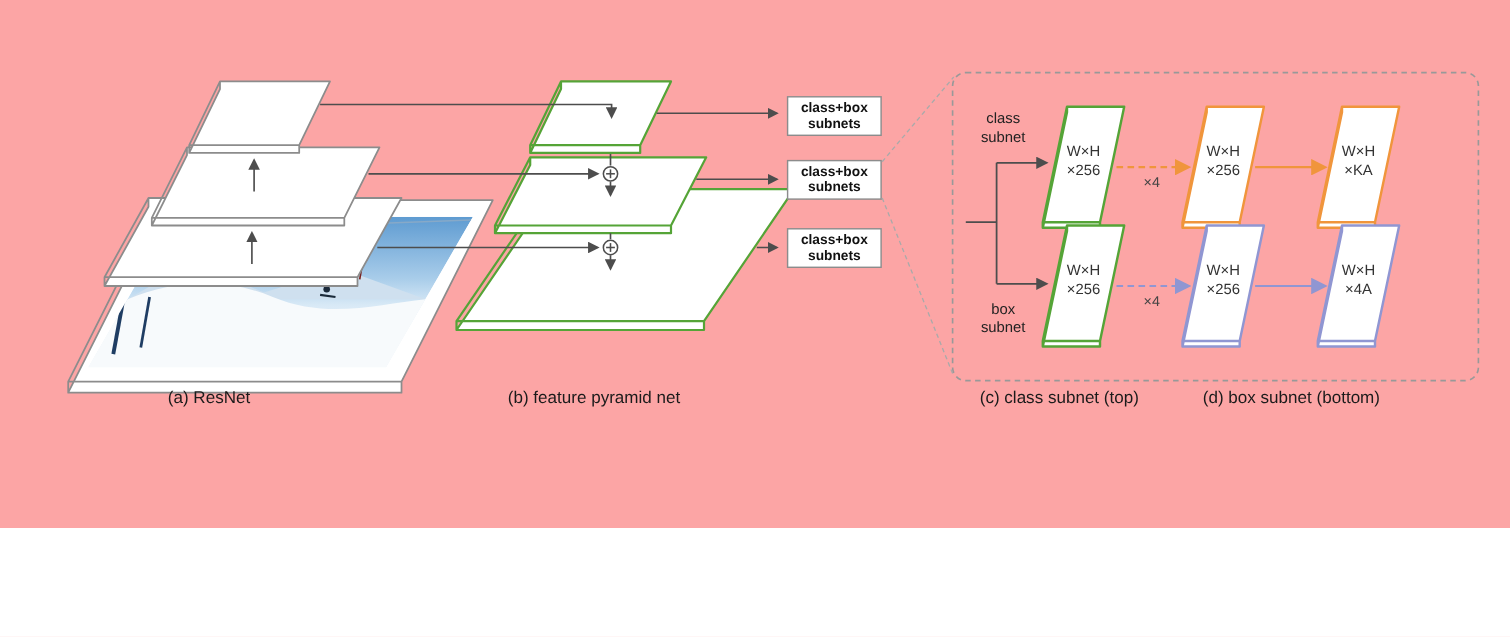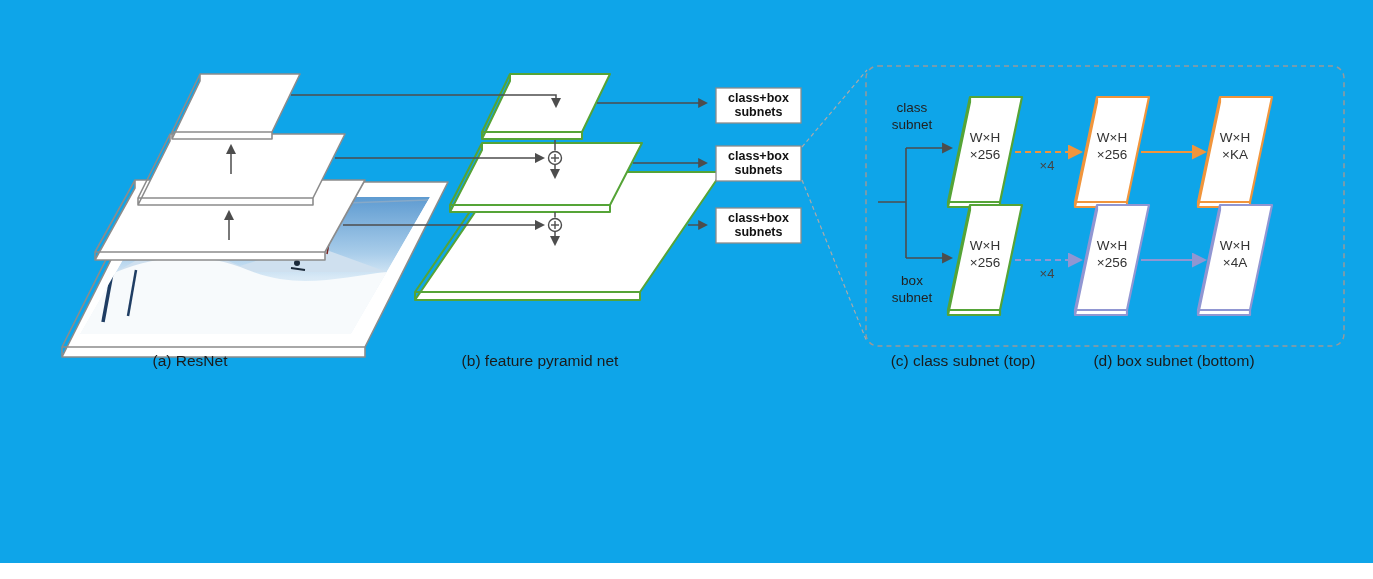--- a/index.html
+++ b/index.html
@@ -1,16 +1,16 @@
 <!DOCTYPE html>
 <html><head>
 <meta charset="utf-8">
 <style>
   html,body{margin:0;padding:0;background:#ffffff;}
-  .stage{position:relative;width:1373px;height:563px;background:#0ea5e9;overflow:hidden;
+  .stage{position:relative;width:1373px;height:480px;background:#fca5a5;overflow:hidden;
          font-family:"Liberation Sans","DejaVu Sans",sans-serif;}
   .figure-svg{position:absolute;left:0;top:0;}
   .panel-caption{font-size:15.5px;fill:#1b1b1b;}
   .box-label{font-size:12.5px;font-weight:bold;fill:#111;}
   .plane-label{font-size:13.5px;fill:#333;}
   .side-label{font-size:13.5px;fill:#222;}
   .mult-label{font-size:13px;fill:#444;}
   .caption{position:absolute;left:0;top:546px;width:100%;text-align:center;
            font-size:22.5px;color:#111;letter-spacing:0.2px;}
   .caption a{color:#2626d8;text-decoration:underline;cursor:pointer;}

